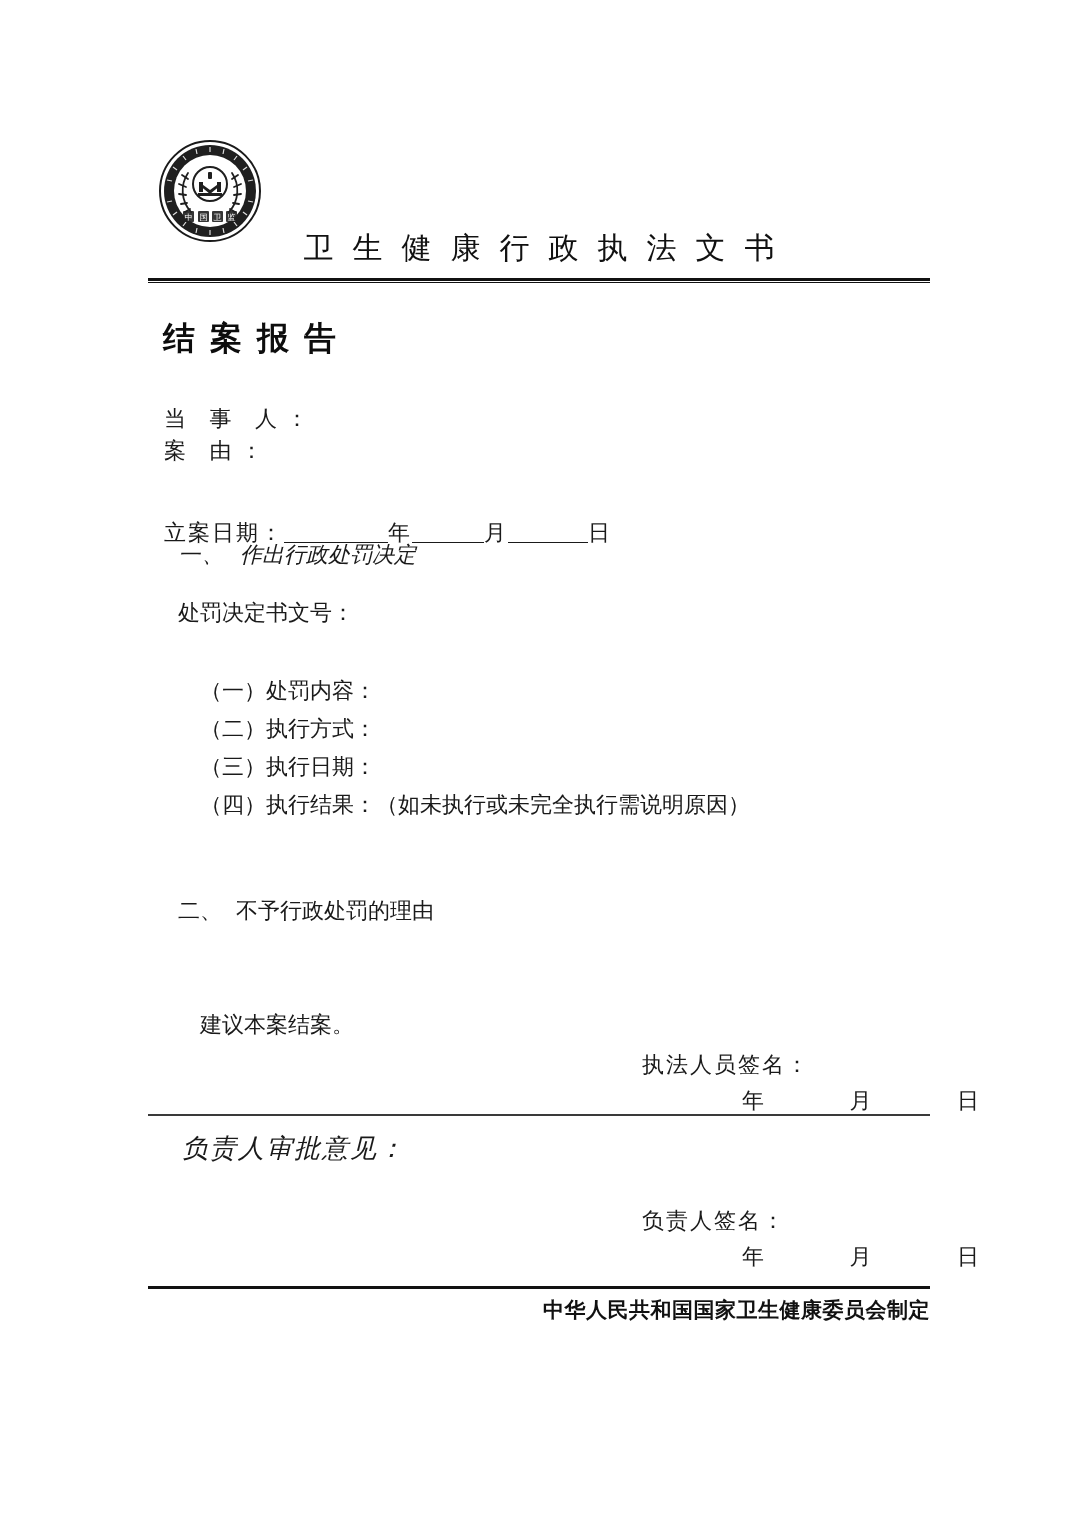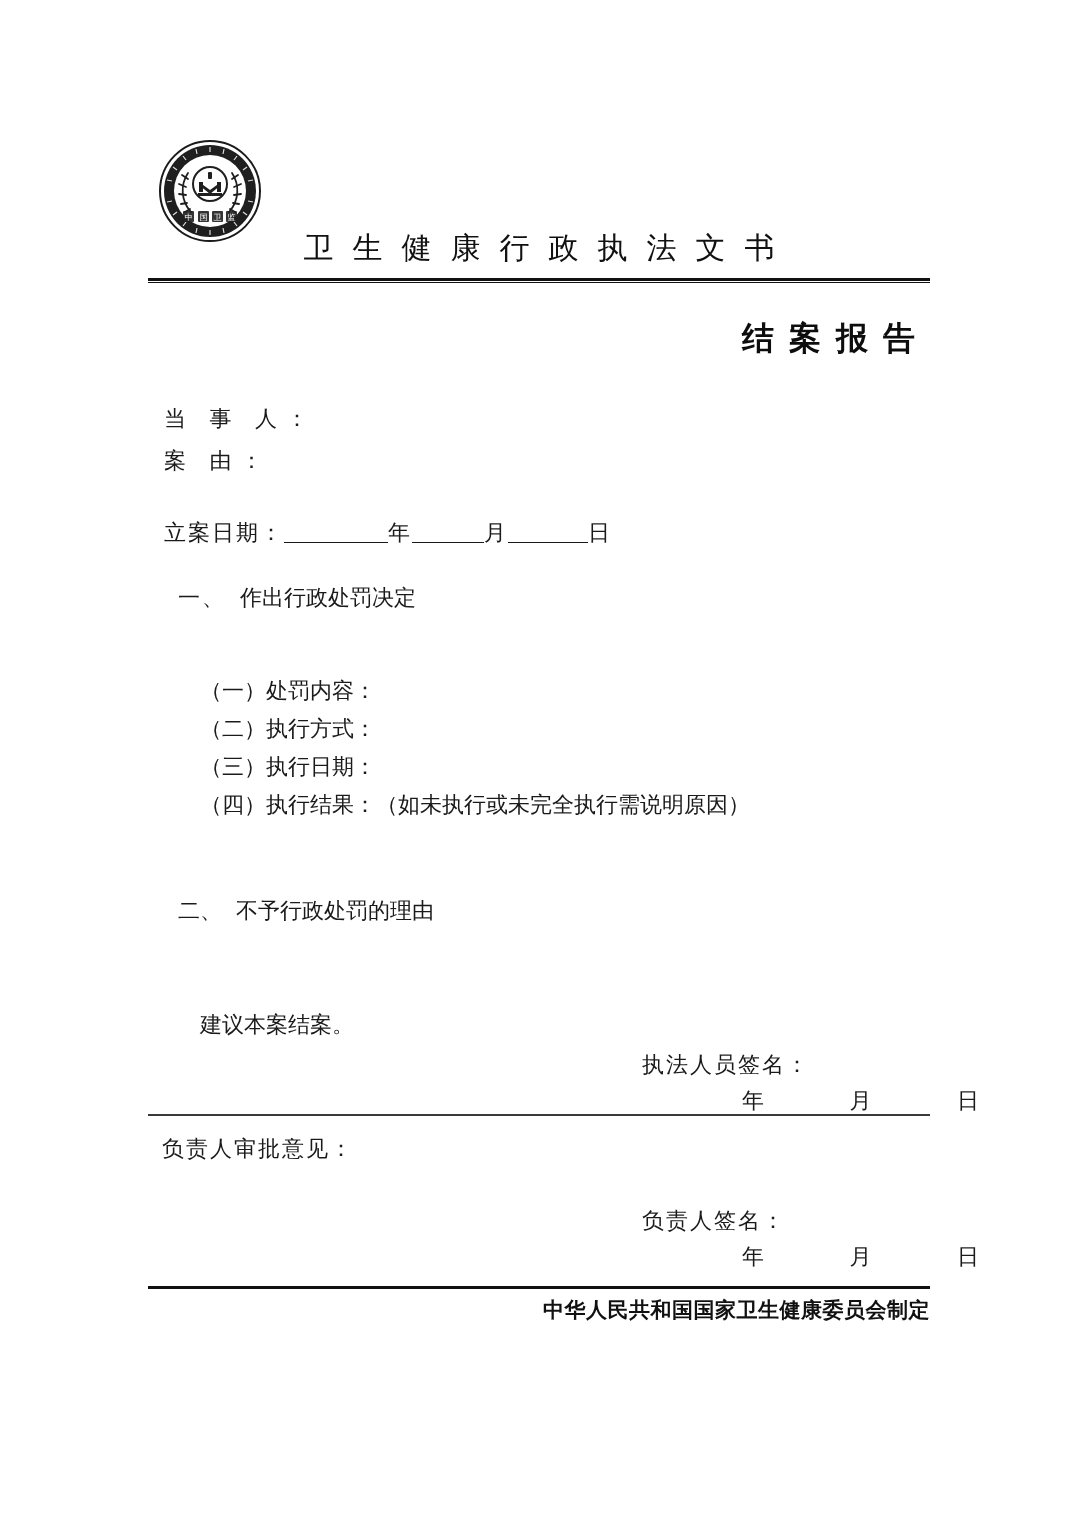--- a/index.html
+++ b/index.html
@@ -63,21 +63,21 @@
     border-bottom: 1px solid #111;
     box-sizing: border-box;
   }
 
   
   .main-title {
     position: absolute;
     left: 148px;
     top: 316px;
     width: 782px;
-    text-align: right;
+    text-align: left;
     font-family: "DejaVu Sans", "Liberation Sans", sans-serif;
     font-weight: bold;
     font-size: 32px;
     line-height: 44px;
     letter-spacing: 15px;
     text-indent: 15px;
     color: #0d0d0d;
     white-space: nowrap;
   }
 
@@ -87,28 +87,28 @@
     left: 164px;
     width: 770px;
     font-family: "Liberation Serif", "DejaVu Serif", serif;
     font-size: 22px;
     line-height: 30px;
     color: #1a1a1a;
     white-space: nowrap;
   }
 
   .field-party  { top: 404px; letter-spacing: 9px; }
-  .field-cause  { top: 446px; letter-spacing: 9px; }
+  .field-cause  { top: 436px; letter-spacing: 9px; }
 
   .field-filedate { top: 518px; letter-spacing: 2px; }
   .blank-lg { display: inline-block; width: 104px; border-bottom: 1px solid #1a1a1a; vertical-align: -3px; letter-spacing: 0; }
   .blank-md { display: inline-block; width: 72px;  border-bottom: 1px solid #1a1a1a; vertical-align: -3px; letter-spacing: 0; }
   .blank-sm { display: inline-block; width: 80px;  border-bottom: 1px solid #1a1a1a; vertical-align: -3px; letter-spacing: 0; }
 
-  .sec-1       { top: 583px; left: 178px; }
+  .sec-1       { top: 540px; left: 178px; font-style: italic; }
   .sec-1 .num  { letter-spacing: 2px; }
   .sec-1 .txt  { margin-left: 14px; }
 
   .doc-number  { top: 598px; left: 178px; }
 
   .sub-item    { left: 200px; margin-top: 40px; }
   .sub-1 { top: 636px; }
   .sub-2 { top: 674px; }
   .sub-3 { top: 712px; }
   .sub-4 { top: 750px; }
@@ -145,27 +145,28 @@
     left: 148px;
     top: 1114px;
     width: 782px;
     height: 0;
     border-top: 2px solid #3a3a3a;
   }
 
   
   .approval-label {
     position: absolute;
-    left: 162px;
+    left: 182px;
     top: 1134px;
     font-family: "Liberation Serif", "DejaVu Serif", serif;
-    font-size: 22px;
+    font-size: 26px;
     line-height: 30px;
     letter-spacing: 2px;
     white-space: nowrap;
+    font-style: italic;
   }
   .sig-chief-label {
     position: absolute;
     left: 642px;
     top: 1206px;
     font-family: "Liberation Serif", "DejaVu Serif", serif;
     font-size: 22px;
     line-height: 30px;
     letter-spacing: 2px;
     white-space: nowrap;
@@ -280,20 +281,21 @@
   <div class="rule-top"></div>
 
   <div class="main-title">结案报告</div>
 
   <div class="body-text field-party">当 事 人：</div>
   <div class="body-text field-cause">案    由：</div>
 
   <div class="body-text field-filedate"><span>立案日期：</span><span class="blank-lg"></span><span>年</span><span class="blank-md"></span><span>月</span><span class="blank-sm"></span><span>日</span></div>
 
   <div class="body-text sec-1"><span class="num">一、</span><span class="txt">作出行政处罚决定</span></div>
+  <div class="body-text doc-number">处罚决定书文号：</div>
 
   <div class="body-text sub-item sub-1">（一）处罚内容：</div>
   <div class="body-text sub-item sub-2">（二）执行方式：</div>
   <div class="body-text sub-item sub-4">（四）执行结果：（如未执行或未完全执行需说明原因）</div>
   <div class="body-text sub-item sub-3">（三）执行日期：</div>
 
   <div class="body-text sec-2"><span class="num">二、</span><span class="txt">不予行政处罚的理由</span></div>
 
   <div class="body-text suggestion">建议本案结案。</div>
 

